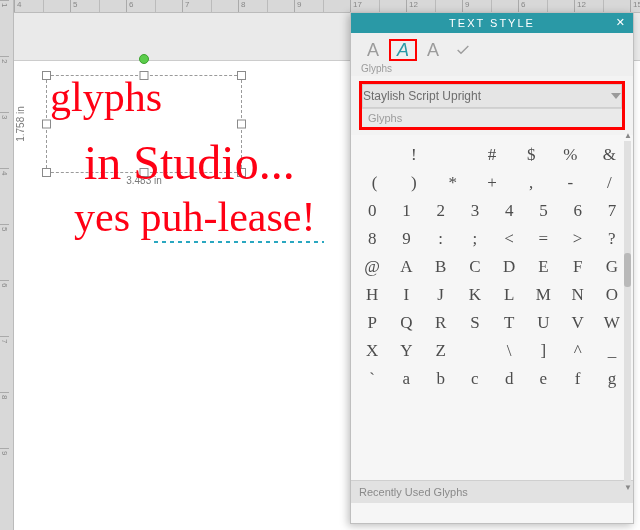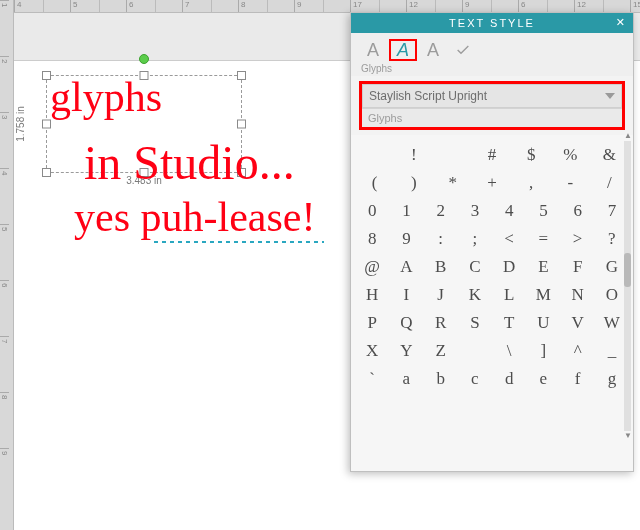--- a/index.html
+++ b/index.html
@@ -20,21 +20,21 @@
   .underline-wave{ position:absolute; height:2px; background: repeating-linear-gradient(90deg,#2aa7c0 0 4px,transparent 4px 8px);}
   
   .panel { position:absolute; right:6px; top:12px; width:284px; background:#f3f3f3; border:1px solid #bfbfbf; box-shadow:-2px 2px 8px rgba(0,0,0,.25); display:flex; flex-direction:column; }
   .panel-header{ background:#2a99a6; color:#fff; font-size:11px; letter-spacing:2px; text-align:center; padding:4px 0; position:relative;}
   .panel-close{ position:absolute; right:6px; top:3px; color:#fff; font-size:11px; cursor:pointer;}
   .tab-row{ display:flex; align-items:flex-end; gap:2px; padding:6px 8px 0; background:#efefef;}
   .tab{ width:28px; height:22px; display:flex; align-items:center; justify-content:center; font-family:'Times New Roman',serif; font-size:18px; color:#9c9c9c; border:1px solid transparent;}
   .tab.active{ color:#2a99a6; font-style:italic; border:2px solid #ff0000; }
   .sub-label{ font-size:10px; color:#9c9c9c; padding:2px 10px; background:#efefef;}
   .font-block{ margin:5px 8px; padding:0; border:3px solid #ff0000;}
-  .fontname{ background:#e5e5e5; border:1px solid #cfcfcf; font-size:12px; color:#6d6d6d; padding:4px 6px; display:flex; justify-content:space-between; align-items:center;}
+  .fontname{ background:#e5e5e5; border:1px solid #cfcfcf; font-size:12px; color:#6d6d6d; padding:4px 0; display:flex; justify-content:space-between; align-items:center;}
   .arrow-down{ width:0;height:0;border-left:5px solid transparent;border-right:5px solid transparent;border-top:6px solid #9a9a9a;}
   .section-label{ font-size:11px; color:#9c9c9c; padding:3px 6px; background:#eaeaea; border-top:1px solid #d3d3d3;}
   .glyph-grid{ flex:1; overflow:auto; padding:6px 4px; background:#f6f6f6; }
   .glyph-row{ display:flex; }
   .glyph{ flex:1; text-align:center; font-family:'Brush Script MT','Segoe Script',cursive; font-size:17px; color:#4d4d4d; padding:4px 0; }
   .recent-bar{ background:#e2e2e2; font-size:11px; color:#8a8a8a; padding:5px 8px; border-top:1px solid #cfcfcf;}
   .scrollbar{ position:absolute; right:2px; top:128px; width:7px; bottom:40px; background:#e0e0e0;}
   .scrollthumb{ position:absolute; left:0; right:0; top:112px; height:34px; background:#b9b9b9; border-radius:3px;}
   .scrollarrow{ position:absolute; left:0; right:0; height:10px; font-size:8px; color:#888; text-align:center;}
   .scrolltop{top:-10px;} .scrollbot{bottom:-10px;}
@@ -83,21 +83,21 @@
     <div class="handle" style="right:-5px;bottom:-5px;"></div>
     <span class="dim-label dim-v">1.758 in</span>
     <span class="dim-label dim-h">3.483 in</span>
   </div>
   <div class="script-text" style="left:36px; top:18px;">glyphs</div>
   <div class="script-text" style="left:70px; top:80px; font-size:48px;">in Studio...</div>
   <div class="script-text" style="left:60px; top:138px; font-size:42px;">yes puh-lease!</div>
   <div class="underline-wave" style="left:140px; top:180px; width:170px;"></div>
 </div>
 
-<div class="panel" style="height:460px;">
+<div class="panel" style="height:512px;">
   <div class="panel-header">
     <span>TEXT STYLE</span>
     <span class="panel-close">✕</span>
   </div>
   <div class="tab-row">
     <div class="tab">
         <span>A</span>
       </div>
     <div class="tab active">
         <span>A</span>
@@ -205,20 +205,21 @@
         <div class="glyph">a</div>
         <div class="glyph">b</div>
         <div class="glyph">c</div>
         <div class="glyph">d</div>
         <div class="glyph">e</div>
         <div class="glyph">f</div>
         <div class="glyph">g</div>
       </div>
     </div>
 
+  <div class="recent-bar">Recently Used Glyphs</div>
   <div style="height:20px;background:#f6f6f6"></div>
 
   <div class="scrollbar">
     <div class="scrollarrow scrolltop">▲</div>
     <div class="scrollthumb"></div>
     <div class="scrollarrow scrollbot">▼</div>
   </div>
 </div>
 
 </body></html>

